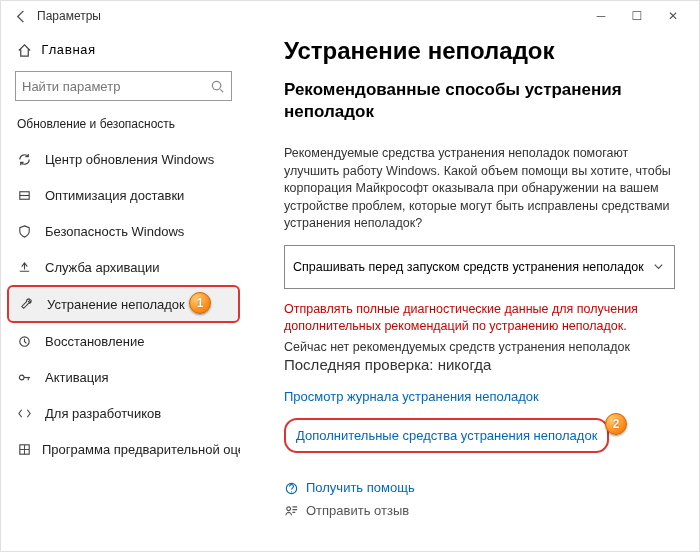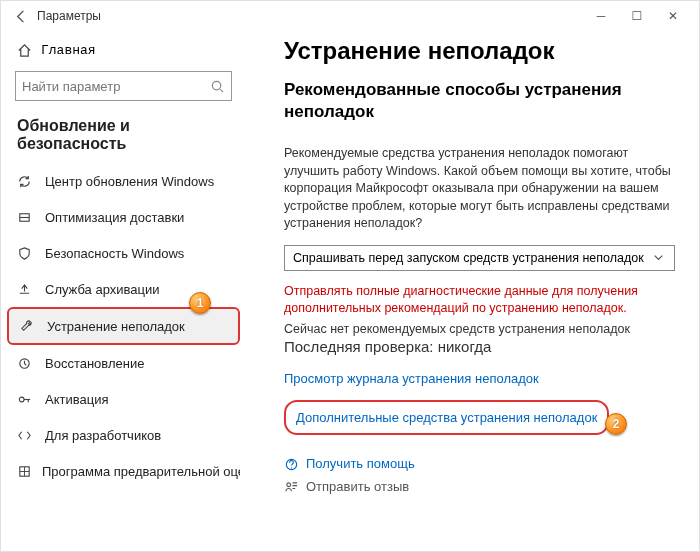--- a/index.html
+++ b/index.html
@@ -13,39 +13,39 @@
   .main { flex: 1; padding: 6px 24px 0 38px; overflow: hidden; }
 
   .home-row { display: flex; align-items: center; height: 30px; padding: 0 10px; font-size: 13px; }
   .home-row .icon { width: 18px; text-align: left; color: #444; }
   .home-row span.lbl { padding-left: 6px; font-family: Liberation Mono, monospace; }
 
   .searchbox { display: flex; align-items: center; border: 1px solid #999; height: 30px; margin: 6px 8px 10px 8px; padding: 0 6px; }
   .searchbox input { border: none; flex: 1; font-size: 13px; outline: none; background: transparent; color: #666; }
   .searchbox .sicon { color: #666; }
 
-  .section-title { font-size: 16px; font-weight: 700; padding: 6px 10px 10px 10px; color: #222; }
+  .section-title { font-size: 12px; font-weight: 400; padding: 6px 10px 10px 10px; color: #222; }
 
   .navitem { display: flex; align-items: center; height: 36px; padding: 0 10px; font-size: 13px; color: #222; position: relative; white-space: nowrap; overflow: hidden; }
   .navitem .icon { width: 18px; text-align: left; color: #444; font-size: 14px; }
   .navitem .lbl { padding-left: 10px; }
   .navitem.selected { background: #f0f0f0; }
   .navitem.highlighted { border: 2px solid #d33; border-radius: 6px; height: 38px; }
 
   h1.page-title { font-size: 24px; font-weight: 600; margin-bottom: 14px; }
   h2.sub-title { font-size: 17px; font-weight: 700; margin-bottom: 22px; line-height: 1.3; }
   p.body { font-size: 12.5px; color: #333; line-height: 1.4; margin-bottom: 12px; }
-  .dropdown { border: 1px solid #888; height: 26px; display: flex; align-items: center; justify-content: space-between; padding: 0 8px; font-size: 12.5px; margin-bottom: 12px; }
+  .dropdown { border: 1px solid #888; height: 44px; display: flex; align-items: center; justify-content: space-between; padding: 0 8px; font-size: 12.5px; margin-bottom: 12px; }
   .dropdown .chev { color: #555; }
   .warning { font-size: 12.5px; color: #c00; margin-bottom: 6px; line-height: 1.35; }
   .muted { font-size: 12.5px; color: #333; margin-bottom: 2px; }
   .muted2 { font-size: 15px; color: #333; margin-bottom: 16px; }
   .link { font-size: 13px; color: #0067c0; margin-bottom: 14px; display: block; }
   .link.big { font-size: 13px; }
-  .link.boxhl { border: 2px solid #d33; border-radius: 13px; padding: 8px 10px; display: inline-block; margin-bottom: 20px; }
+  .link.boxhl { border: 2px solid #d33; border-radius: 13px; padding: 8px 10px; display: inline-block; margin-bottom: 26px; }
   .helprow { display: flex; align-items: center; font-size: 13px; margin-bottom: 6px; }
   .helprow .hicon { width: 22px; color: #0067c0; font-size: 14px; }
   .helprow .htxt { color: #0067c0; }
 
   .badge { position: absolute; width: 22px; height: 22px; border-radius: 50%; background: radial-gradient(circle at 35% 30%, #ffd27a 0%, #ff8c1a 60%, #e67300 100%); border: 1px solid #cc6600; display: flex; align-items: center; justify-content: center; font-size: 12px; font-weight: 700; color: #fff; text-shadow: 0 0 2px #a04000; box-shadow: 0 1px 2px rgba(0,0,0,.4); }
   .badge.b1 { left: 188px; top: 291px; }
   .badge.b2 { left: 604px; top: 412px; }
 
   svg.ic { width: 15px; height: 15px; vertical-align: middle; }
 </style>

